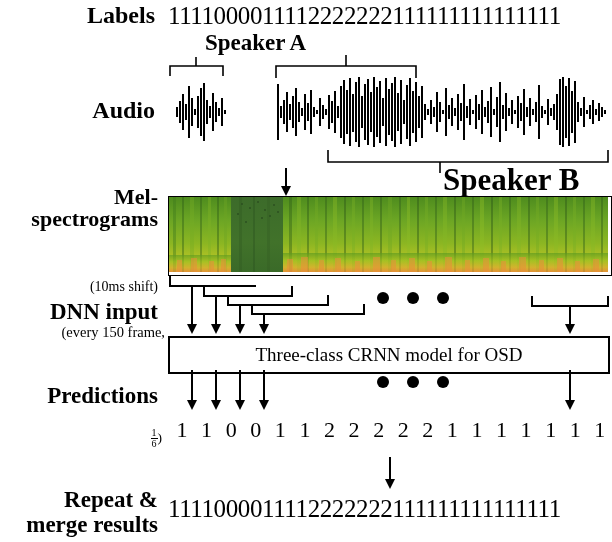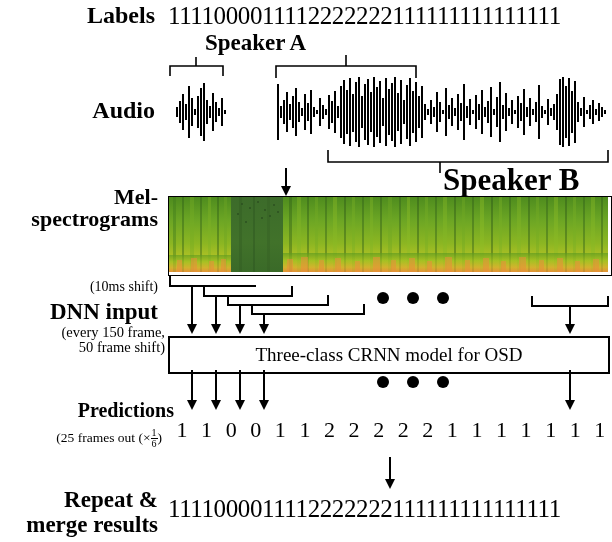--- a/index.html
+++ b/index.html
@@ -27,21 +27,21 @@
   #melimg{left:168px;top:196px;width:442px;height:78px;border:1.5px solid #000;}
 
   
   #dnn-title{left:0px;top:300px;width:158px;font-size:23px;}
   #dnn-sub{left:0px;top:325px;width:158px;font-size:14.5px;margin-left:7px;}
   #modelbox{left:168px;top:336px;width:438px;height:34px;border:2px solid #000;
             display:flex;align-items:center;justify-content:center;}
   #modelbox span{font-size:19px;}
 
   
-  #pred-title{left:0px;top:400px;width:158px;font-size:20px;padding-left:16px;}
+  #pred-title{left:0px;top:384px;width:158px;font-size:23px;}
   #pred-sub{left:0px;top:428px;width:162px;font-size:13.5px;}
   #pred-row{left:172px;top:417px;width:438px;display:flex;justify-content:space-between;}
   #pred-row span{font-size:22px;width:20px;text-align:center;}
 
   
   #rep-title{left:0px;top:488px;width:158px;font-size:23px;line-height:1.08;}
   #final-seq{left:168px;top:495px;font-size:25px;letter-spacing:-0.4px;}
 
   .frac{display:inline-block;vertical-align:middle;font-size:10px;line-height:1;text-align:center;}
   .frac .n{display:block;border-bottom:1px solid #000;padding:0 1px;}
@@ -371,21 +371,20 @@
   <g fill="#000">
     <circle cx="215" cy="24" r="6"></circle>
     <circle cx="245" cy="24" r="6"></circle>
     <circle cx="275" cy="24" r="6"></circle>
   </g>
 </svg>
 
 <div class="abs rowlabel" id="dnn-title">DNN input</div>
 <div class="abs sub" id="dnn-sub">
   <span>(every 150 frame,</span><br>
-  <span>50 frame shift)</span>
 </div>
 
 <div class="abs" id="modelbox">
   <span>Three-class CRNN model for OSD</span>
 </div>
 
 <svg class="abs" style="left:168px;top:370px;" width="444" height="46">
   <g stroke="#000" stroke-width="2" fill="#000">
     <line x1="24" y1="0" x2="24" y2="32"></line>
       <polygon points="24,40 19,30 29,30" stroke="none"></polygon>
@@ -400,21 +399,21 @@
   </g>
   <g fill="#000">
     <circle cx="215" cy="12" r="6"></circle>
     <circle cx="245" cy="12" r="6"></circle>
     <circle cx="275" cy="12" r="6"></circle>
   </g>
 </svg>
 
 <div class="abs rowlabel" id="pred-title">Predictions</div>
 <div class="abs sub" id="pred-sub">
-  <span>(25 frames out (×</span><span class="frac"><span class="n">1</span><span class="d">6</span></span><span>)</span><br>
+  <span class="frac"><span class="n">1</span><span class="d">6</span></span><span>)</span><br>
 </div>
 
 <div class="abs" id="pred-row">
   <span>1</span>
   <span>1</span>
   <span>0</span>
   <span>0</span>
   <span>1</span>
   <span>1</span>
   <span>2</span>

